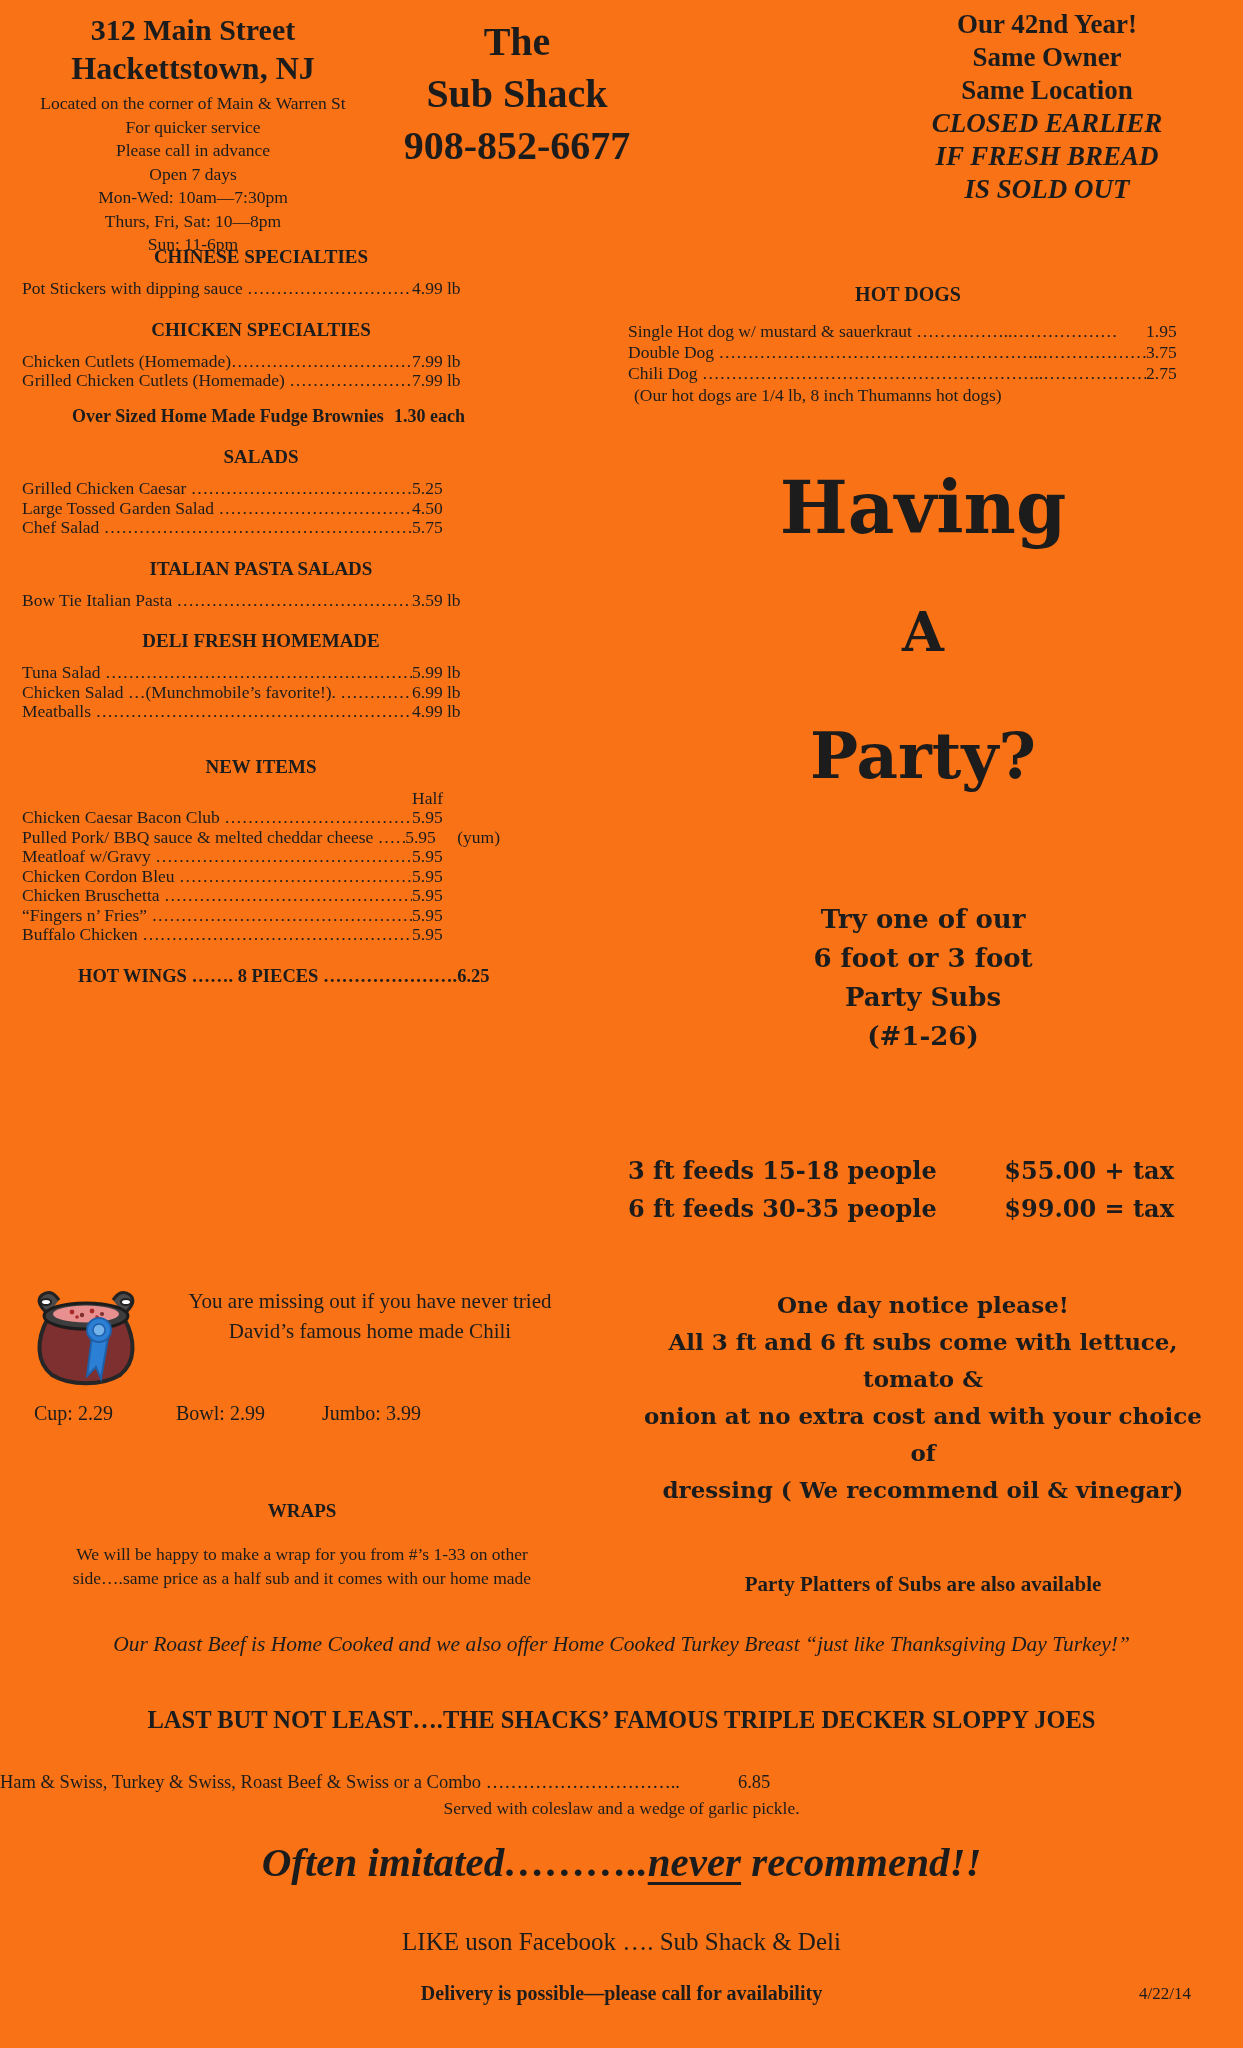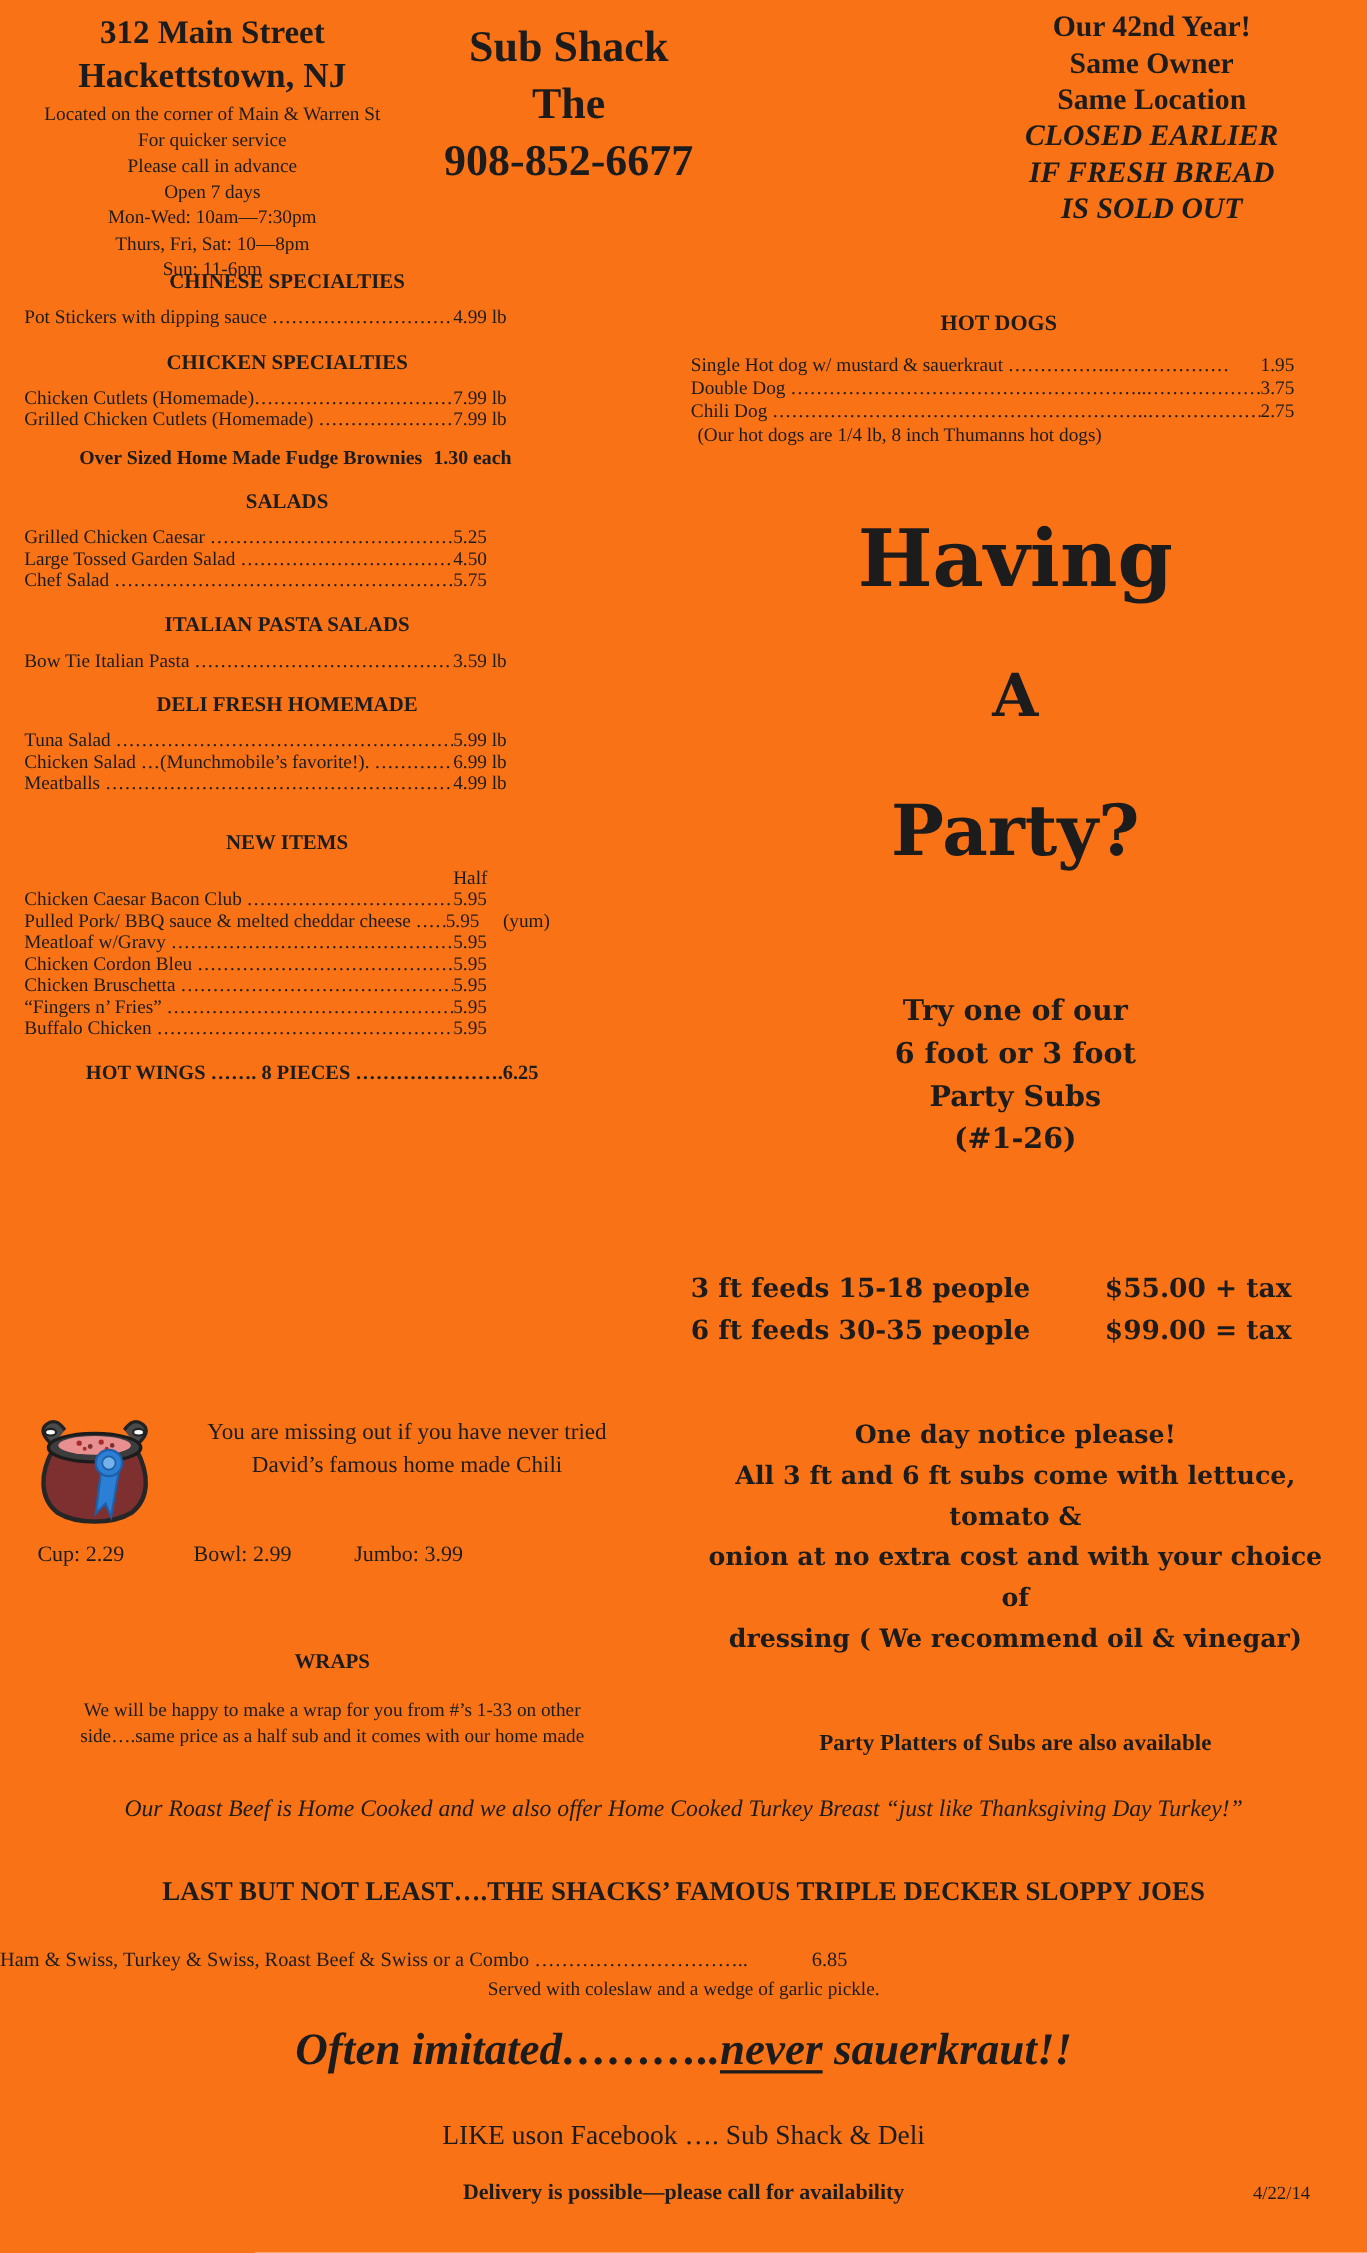--- a/index.html
+++ b/index.html
@@ -84,22 +84,22 @@
       <div>For quicker service</div>
       <div>Please call in advance</div>
       <div>Open 7 days</div>
       <div>Mon-Wed: 10am—7:30pm</div>
       <div>Thurs, Fri, Sat: 10—8pm</div>
       <div>Sun: 11-6pm</div>
     </div>
   </div>
 
   <div class="abs title-blk">
+    <div class="title-l">The</div>
     <div class="title-l">Sub Shack</div>
-    <div class="title-l">The</div>
     <div class="title-l">908-852-6677</div>
   </div>
 
   <div class="abs banner">
     <div class="banner-b">Our 42nd Year!</div>
     <div class="banner-b">Same Owner</div>
     <div class="banner-b">Same Location</div>
     <div class="banner-i">CLOSED EARLIER</div>
     <div class="banner-i">IF FRESH BREAD</div>
     <div class="banner-i">IS SOLD OUT</div>
@@ -297,21 +297,21 @@
   <div class="abs sloppy-title">LAST BUT NOT LEAST….THE SHACKS’ FAMOUS TRIPLE DECKER SLOPPY JOES</div>
 
   <div class="abs sloppy-row">
     <span>Ham &amp; Swiss, Turkey &amp; Swiss, Roast Beef &amp; Swiss or a Combo …………………………..</span>
     <span class="sprice">6.85</span>
   </div>
 
   <div class="abs sloppy-note">Served with coleslaw and a wedge of garlic pickle.</div>
 
   <div class="abs tagline">
-    <span>Often imitated………..</span><span class="u">never</span><span> sauerkraut!!</span>
+    <span>Often imitated………..</span><span class="u">never</span><span> recommend!!</span>
   </div>
 
   <div class="abs facebook">LIKE uson Facebook …. Sub Shack &amp; Deli</div>
 
   <div class="abs delivery">Delivery is possible—please call for availability</div>
 
   <div class="abs docdate">4/22/14</div>
 
 </div>
 

